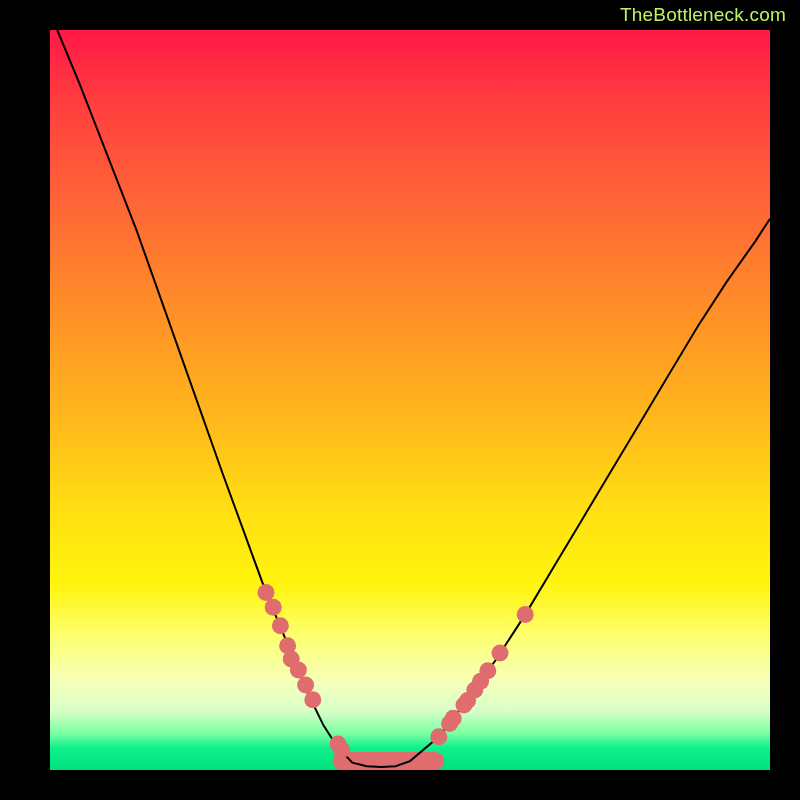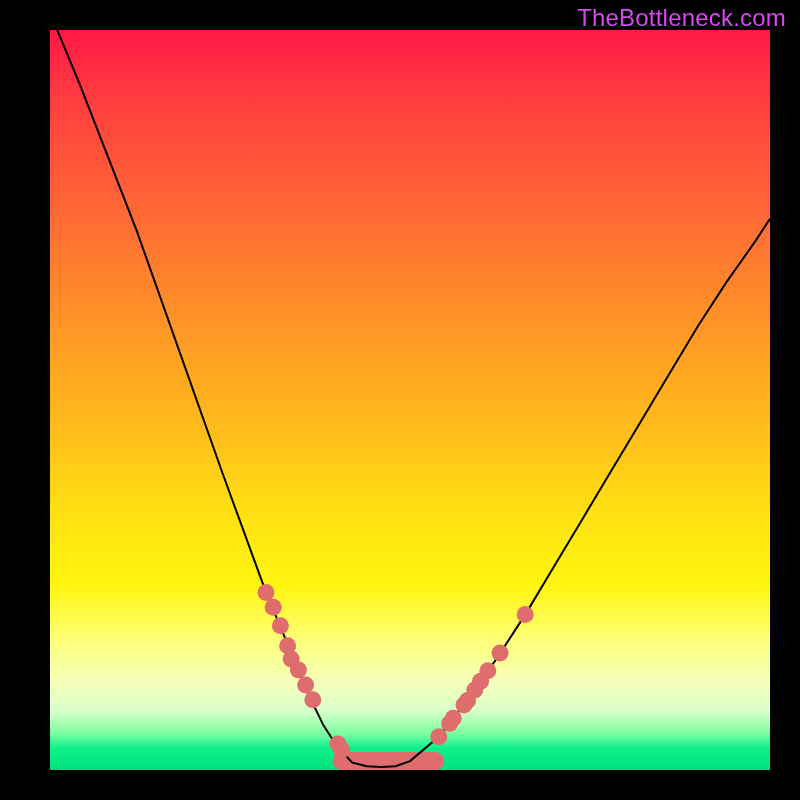--- a/index.html
+++ b/index.html
@@ -39,22 +39,22 @@
       #d8ffc9 92%,
       #7dffa3 95%,
       #10f08a 97%,
       #00e07e 100%
     );
   }
   .watermark {
     position: absolute;
     top: 4px;
     right: 14px;
-    color: #d946ef;
-    font-size: 24px;
+    color: #bef264;
+    font-size: 19px;
     font-weight: 400;
     letter-spacing: 0.2px;
   }
   svg.overlay {
     position: absolute;
     left: 0;
     top: 0;
     width: 720px;
     height: 740px;
     overflow: visible;

